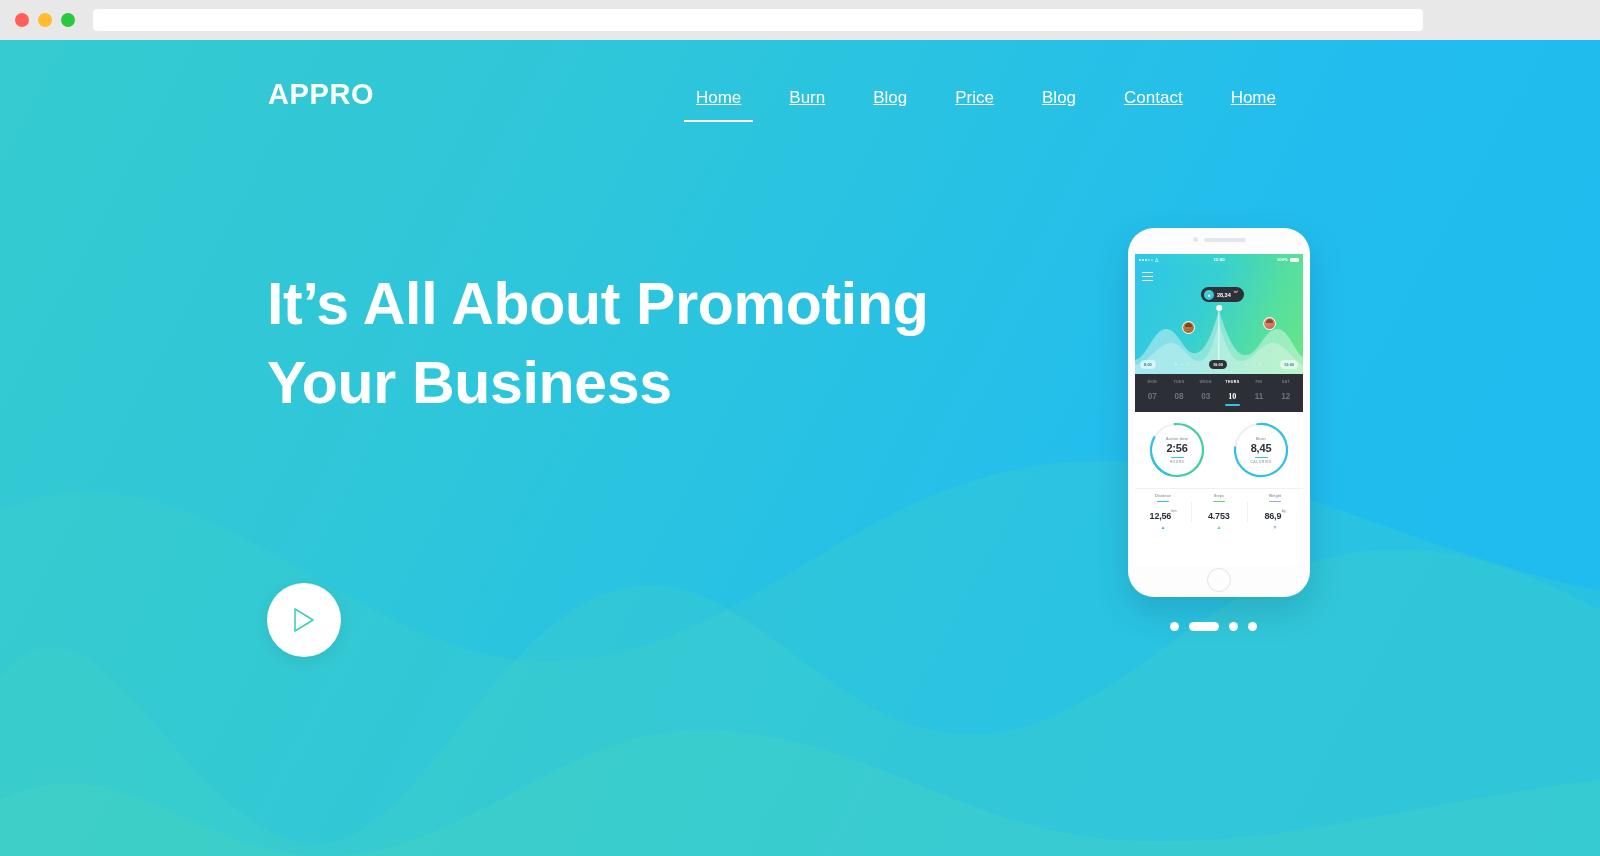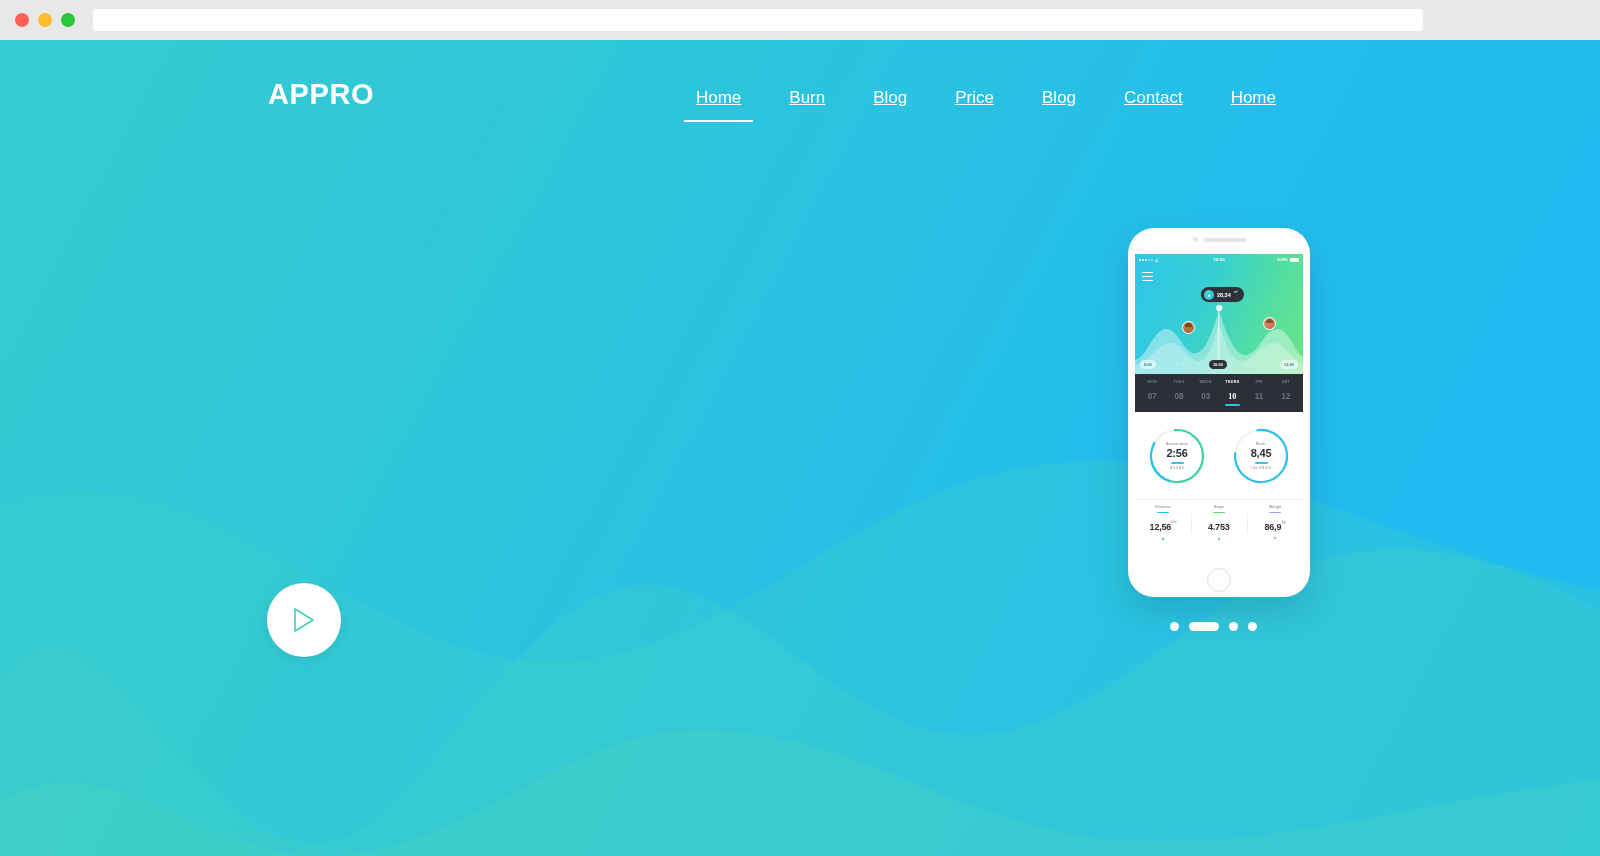--- a/index.html
+++ b/index.html
@@ -273,21 +273,21 @@
   .day .dnum  { font-size: 8.2px; color: #6e737d; font-weight: 700; margin-top: 8px; }
   .day.active .dname { color: #ffffff; }
   .day.active .dnum  { color: #ffffff; font-family: Liberation Serif, serif; }
   .day.active::after {
     content:""; position: absolute; bottom: 0; left: 22%; right: 22%;
     height: 1.6px; background: #2ec6de; border-radius: 1px;
   }
 
   
   .gauges {
-    height: 88px;
+    height: 77px;
     display: flex; align-items: center; justify-content: space-around;
     background: #ffffff;
     border-bottom: 0.7px solid #eef1f3;
   }
   .gauge { position: relative; width: 62px; height: 62px; display: flex; align-items: center; justify-content: center; }
   .gauge .gtext { text-align: center; }
   .gauge .glabel { font-size: 4.2px; color: #9aa3ab; font-weight: 600; }
   .gauge .gval { font-size: 11px; color: #2c3038; font-weight: 700; margin-top: 1px; letter-spacing: -0.2px; }
   .gauge .gbar { width: 13px; height: 1.4px; background: #34c3e8; margin: 3px auto 2px; border-radius: 1px; }
   .gauge .gunit { font-size: 3.4px; color: #a7aeb5; letter-spacing: 0.5px; font-weight: 600; }
@@ -361,20 +361,24 @@
         <div class="nav-item">Burn</div>
         <div class="nav-item">Blog</div>
         <div class="nav-item">Price</div>
         <div class="nav-item">Blog</div>
         <div class="nav-item">Contact</div>
         <div class="nav-item">Home</div>
       </div>
     </div>
 
     <div class="hero-copy">
+      <h1 class="headline">
+        <span>It’s All About Promoting</span><br>
+        <span>Your Business</span>
+      </h1>
 
       <div class="play-btn">
         <svg width="26" height="28" viewBox="0 0 26 28">
           <path d="M4 3 L22 14 L4 25 Z" fill="none" stroke="#3fd0b8" stroke-width="1.6" stroke-linejoin="round"></path>
         </svg>
       </div>
     </div>
 
     <div class="phone">
       <div class="phone-top">

